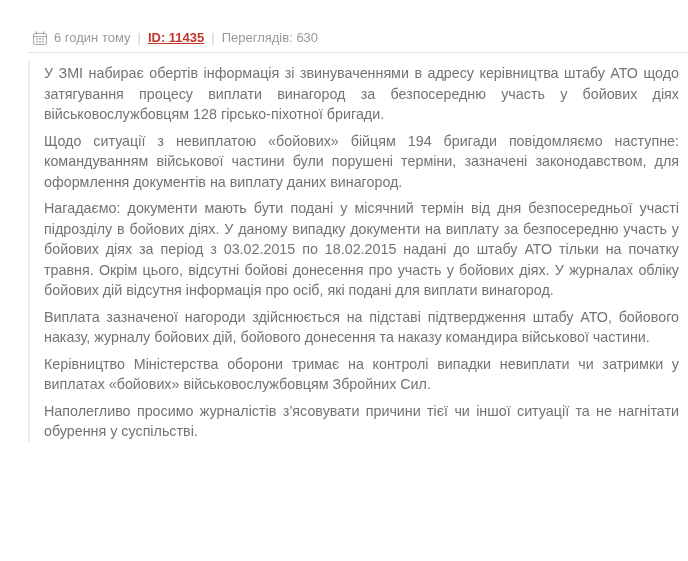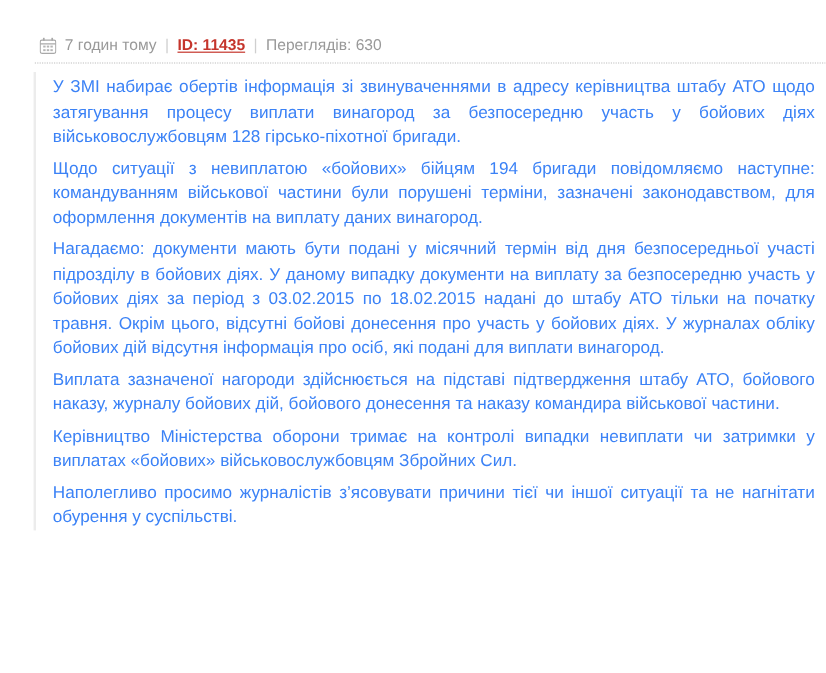--- a/index.html
+++ b/index.html
@@ -57,21 +57,21 @@
   }
   .article-body {
     margin-top: 7px;
     margin-left: -5px;
     border-left: 2px solid #ececec;
     padding: 3px 0 0 14px;
   }
   .article-body p {
     font-size: 14.3px;
     line-height: 20.5px;
-    color: #3b82f6;
+    color: #737373;
     text-align: justify;
     margin-bottom: 6px;
   }
 </style>
 </head>
 <body>
 
 <div class="page">
 
 
@@ -83,21 +83,21 @@
         <line x1="3.5" y1="0.5" x2="3.5" y2="3" stroke="#a8a8a8" stroke-width="1.4"></line>
         <line x1="10.5" y1="0.5" x2="10.5" y2="3" stroke="#a8a8a8" stroke-width="1.4"></line>
         <rect x="3" y="7" width="2" height="1.6" fill="#b5b5b5"></rect>
         <rect x="6" y="7" width="2" height="1.6" fill="#b5b5b5"></rect>
         <rect x="9" y="7" width="2" height="1.6" fill="#b5b5b5"></rect>
         <rect x="3" y="10" width="2" height="1.6" fill="#b5b5b5"></rect>
         <rect x="6" y="10" width="2" height="1.6" fill="#b5b5b5"></rect>
         <rect x="9" y="10" width="2" height="1.6" fill="#b5b5b5"></rect>
       </svg>
     </span>
-    <span>7 годин тому</span>
+    <span>6 годин тому</span>
     <span class="meta-sep">|</span>
     <span class="meta-id">ID: 11435</span>
     <span class="meta-sep">|</span>
     <span>Переглядів: 630</span>
   </div>
 
   <div class="dotted-sep"></div>
 
   <div class="article-body">
     <p>У ЗМІ набирає обертів інформація зі звинуваченнями в адресу керівництва штабу АТО щодо затягування процесу виплати винагород за безпосередню участь у бойових діях військовослужбовцям 128 гірсько-піхотної бригади.</p>

